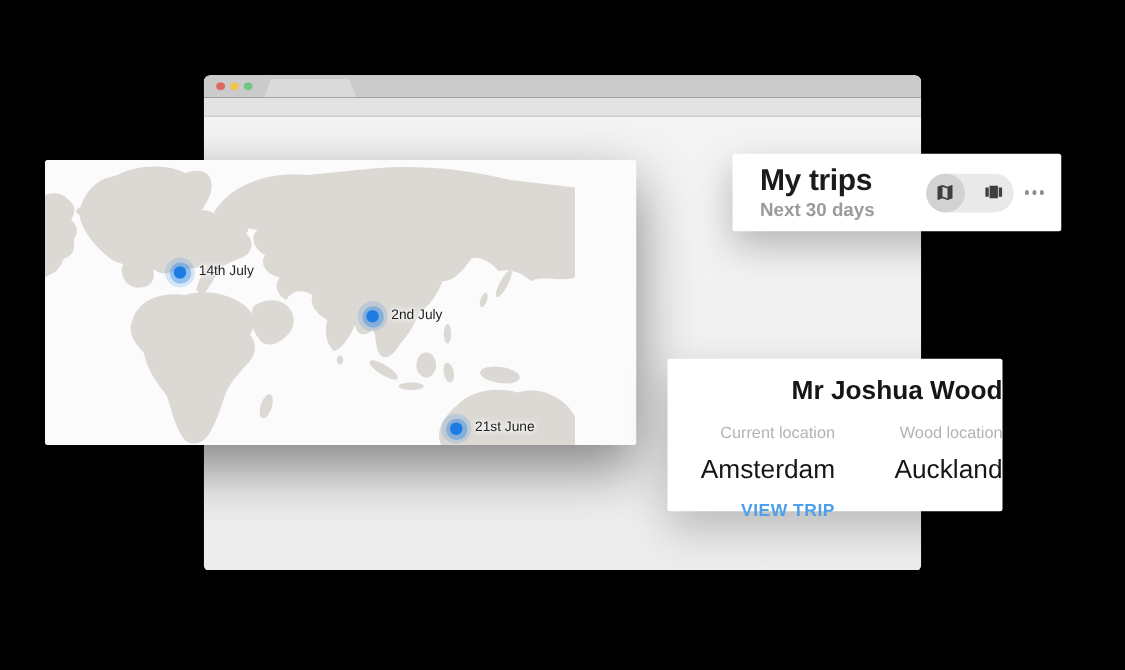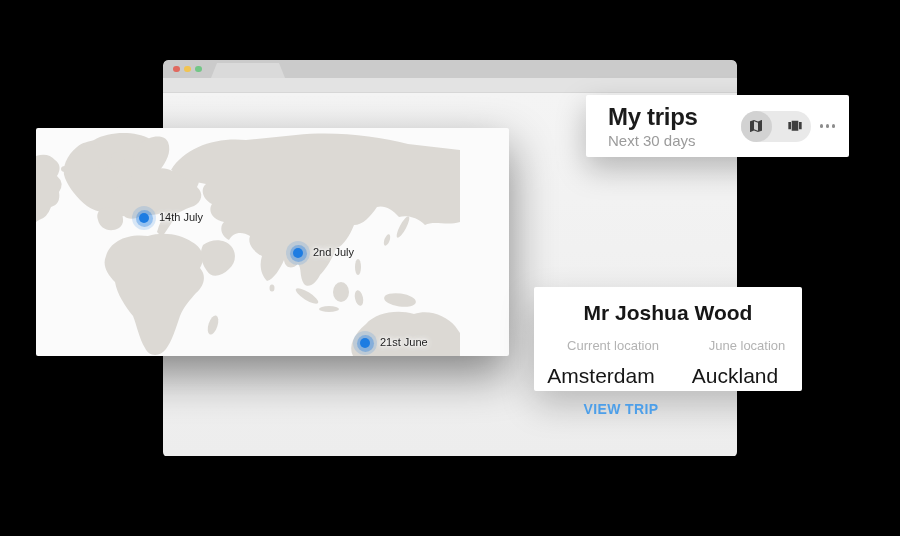--- a/index.html
+++ b/index.html
@@ -63,53 +63,53 @@
     border-radius:50%; background:var(--marker-core);
   }
   .marker .marker-label {
     position:absolute; left:15px; top:-7px; white-space:nowrap;
     font-size:11px; color:#1d1d1d;
     text-shadow:0 0 3px #fff, 0 0 5px #fff, 0 0 8px #fff, 0 0 10px #fff;
   }
 
   
   .trips-header {
-    position:absolute; left:586px; top:95px; width:263px; height:62px;
+    position:absolute; left:586px; top:123px; width:263px; height:62px;
     background:#fff; border-radius:2px;
     box-shadow:0 12px 30px rgba(0,0,0,.25);
     display:flex; align-items:center; justify-content:space-between;
     padding:0 12px 0 22px;
   }
   .trips-header .titles { line-height:1; }
   .trips-title { font-size:24px; font-weight:bold; color:#1b1b1b; letter-spacing:-.3px; }
-  .trips-subtitle { font-size:15px; font-weight:normal; color:#9b9b9b; margin-top:4px; }
+  .trips-subtitle { font-size:15px; font-weight:bold; color:#9b9b9b; margin-top:4px; }
   .header-controls { display:flex; align-items:center; gap:7px; }
   .view-toggle {
     width:70px; height:31px; border-radius:16px; background:#e9e9e9;
     display:flex; align-items:center; justify-content:space-between;
   }
   .toggle-option {
     width:31px; height:31px; border-radius:50%;
     display:flex; align-items:center; justify-content:center;
     border:none; background:transparent; cursor:pointer;
   }
   .toggle-option.selected { background:#d2d2d2; }
   .toggle-option svg { width:16px; height:16px; fill:#3e3e3e; }
   .more-button {
     border:none; background:transparent; cursor:pointer;
     display:flex; gap:2.5px; padding:4px 2px; align-items:center;
   }
   .more-button i { width:3.5px; height:3.5px; border-radius:50%; background:#8d8d8d; }
 
   
   .trip-card {
-    position:absolute; left:534px; top:287px; width:268px; height:104px;
+    position:absolute; left:534px; top:287px; width:268px; height:122px;
     background:#fff; border-radius:2px;
     box-shadow:0 14px 34px rgba(0,0,0,.22);
-    text-align:center;
+    text-align:right;
   }
   .trip-card-title { font-size:21px; font-weight:bold; color:#161616; margin-top:14px; }
   .trip-columns { display:flex; margin-top:13px; }
   .trip-col { width:50%; }
   .trip-col .col-label { font-size:13px; color:#b3b3b3;margin-left:24px; }
   .trip-col .col-value { font-size:21px; color:#161616; margin-top:11px; }
   .trip-col .col-action { margin-top:12px; font-size:16px; color:#9b9b9b;margin-left:40px; }
   .view-trip-link {
     display:inline-block; font-size:14px; font-weight:bold;
     color:var(--link-blue,#4d9fe9); text-decoration:none; letter-spacing:.4px;
@@ -222,17 +222,17 @@
   <div class="trip-card-title">Mr Joshua Wood</div>
   <div class="trip-columns">
     <div class="trip-col">
       <div class="col-label">Current location</div>
       <div class="col-value">Amsterdam</div>
       <div class="col-action">
         <a href="#" class="view-trip-link">VIEW TRIP</a>
       </div>
     </div>
     <div class="trip-col">
-      <div class="col-label">June location</div>
+      <div class="col-label">Wood location</div>
       <div class="col-value">Auckland</div>
     </div>
   </div>
 </div>
 
 </body></html>

